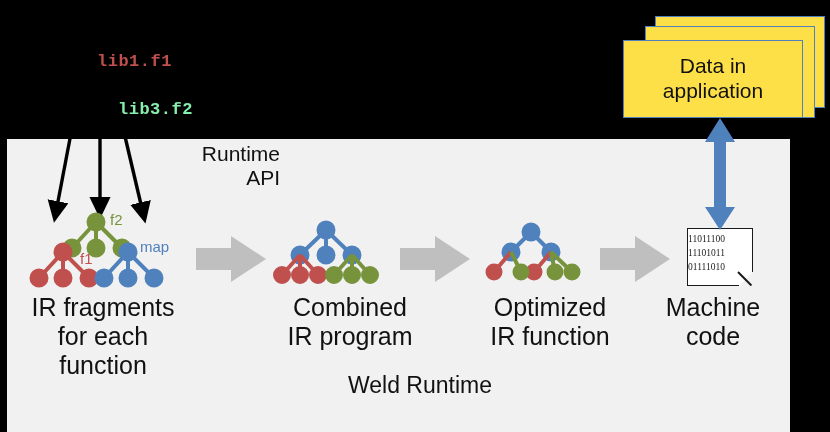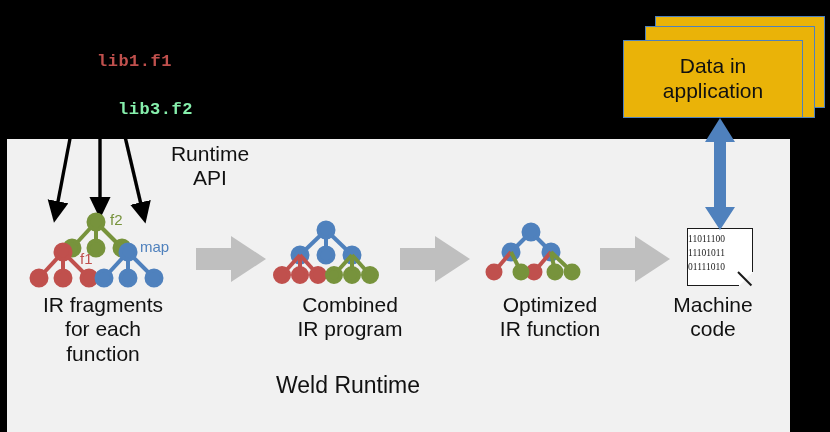--- a/index.html
+++ b/index.html
@@ -33,51 +33,52 @@
   }
   #lib1 { left: 97px;  top: 52px;  color: #c0504d; }
   #lib2 { left: 14px;  top: 78px;  color: #4f81bd; }
   #lib3 { left: 118px; top: 100px; color: #86efac; }
 
   .runtime-api {
     position: absolute;
     left: 140px;
     top: 142px;
     width: 140px;
+    text-align: right;
+    font-size: 21px;
+    color: #111111;
+    line-height: 1.15;
+  }
+  .stage-caption {
+    position: absolute;
     text-align: center;
-    font-size: 21px;
-    color: #111111;
-    line-height: 1.15;
-  }
-  .stage-caption {
-    position: absolute;
-    text-align: center;
-    font-size: 21px;
+    font-size: 25px;
     color: #111111;
     line-height: 1.16;
     white-space: pre-line;
   }
   #cap-frag { left: 8px;   top: 293px; width: 190px; }
   #cap-comb { left: 255px; top: 293px; width: 190px; }
   #cap-opt  { left: 455px; top: 293px; width: 190px; }
   #cap-mach { left: 638px; top: 293px; width: 150px; }
 
   .weld-runtime {
     position: absolute;
-    left: 276px;
+    left: 270px;
     top: 372px;
     width: 300px;
+    text-align: center;
     font-size: 23px;
     color: #111111;
   }
 
   .data-box {
     position: absolute;
     box-sizing: border-box;
-    background: #eab308;
+    background: #fde047;
     border: 1.6px solid #4f81bd;
   }
   #data-box-3 { left: 655px; top: 16px;  width: 170px; height: 92px; }
   #data-box-2 { left: 645px; top: 26px;  width: 170px; height: 92px; }
   #data-box-1 { left: 623px; top: 40px;  width: 180px; height: 78px;
                 display: flex; align-items: center; justify-content: center; }
   #data-box-1 .dtext {
     text-align: center;
     font-size: 21px;
     color: #111111;

